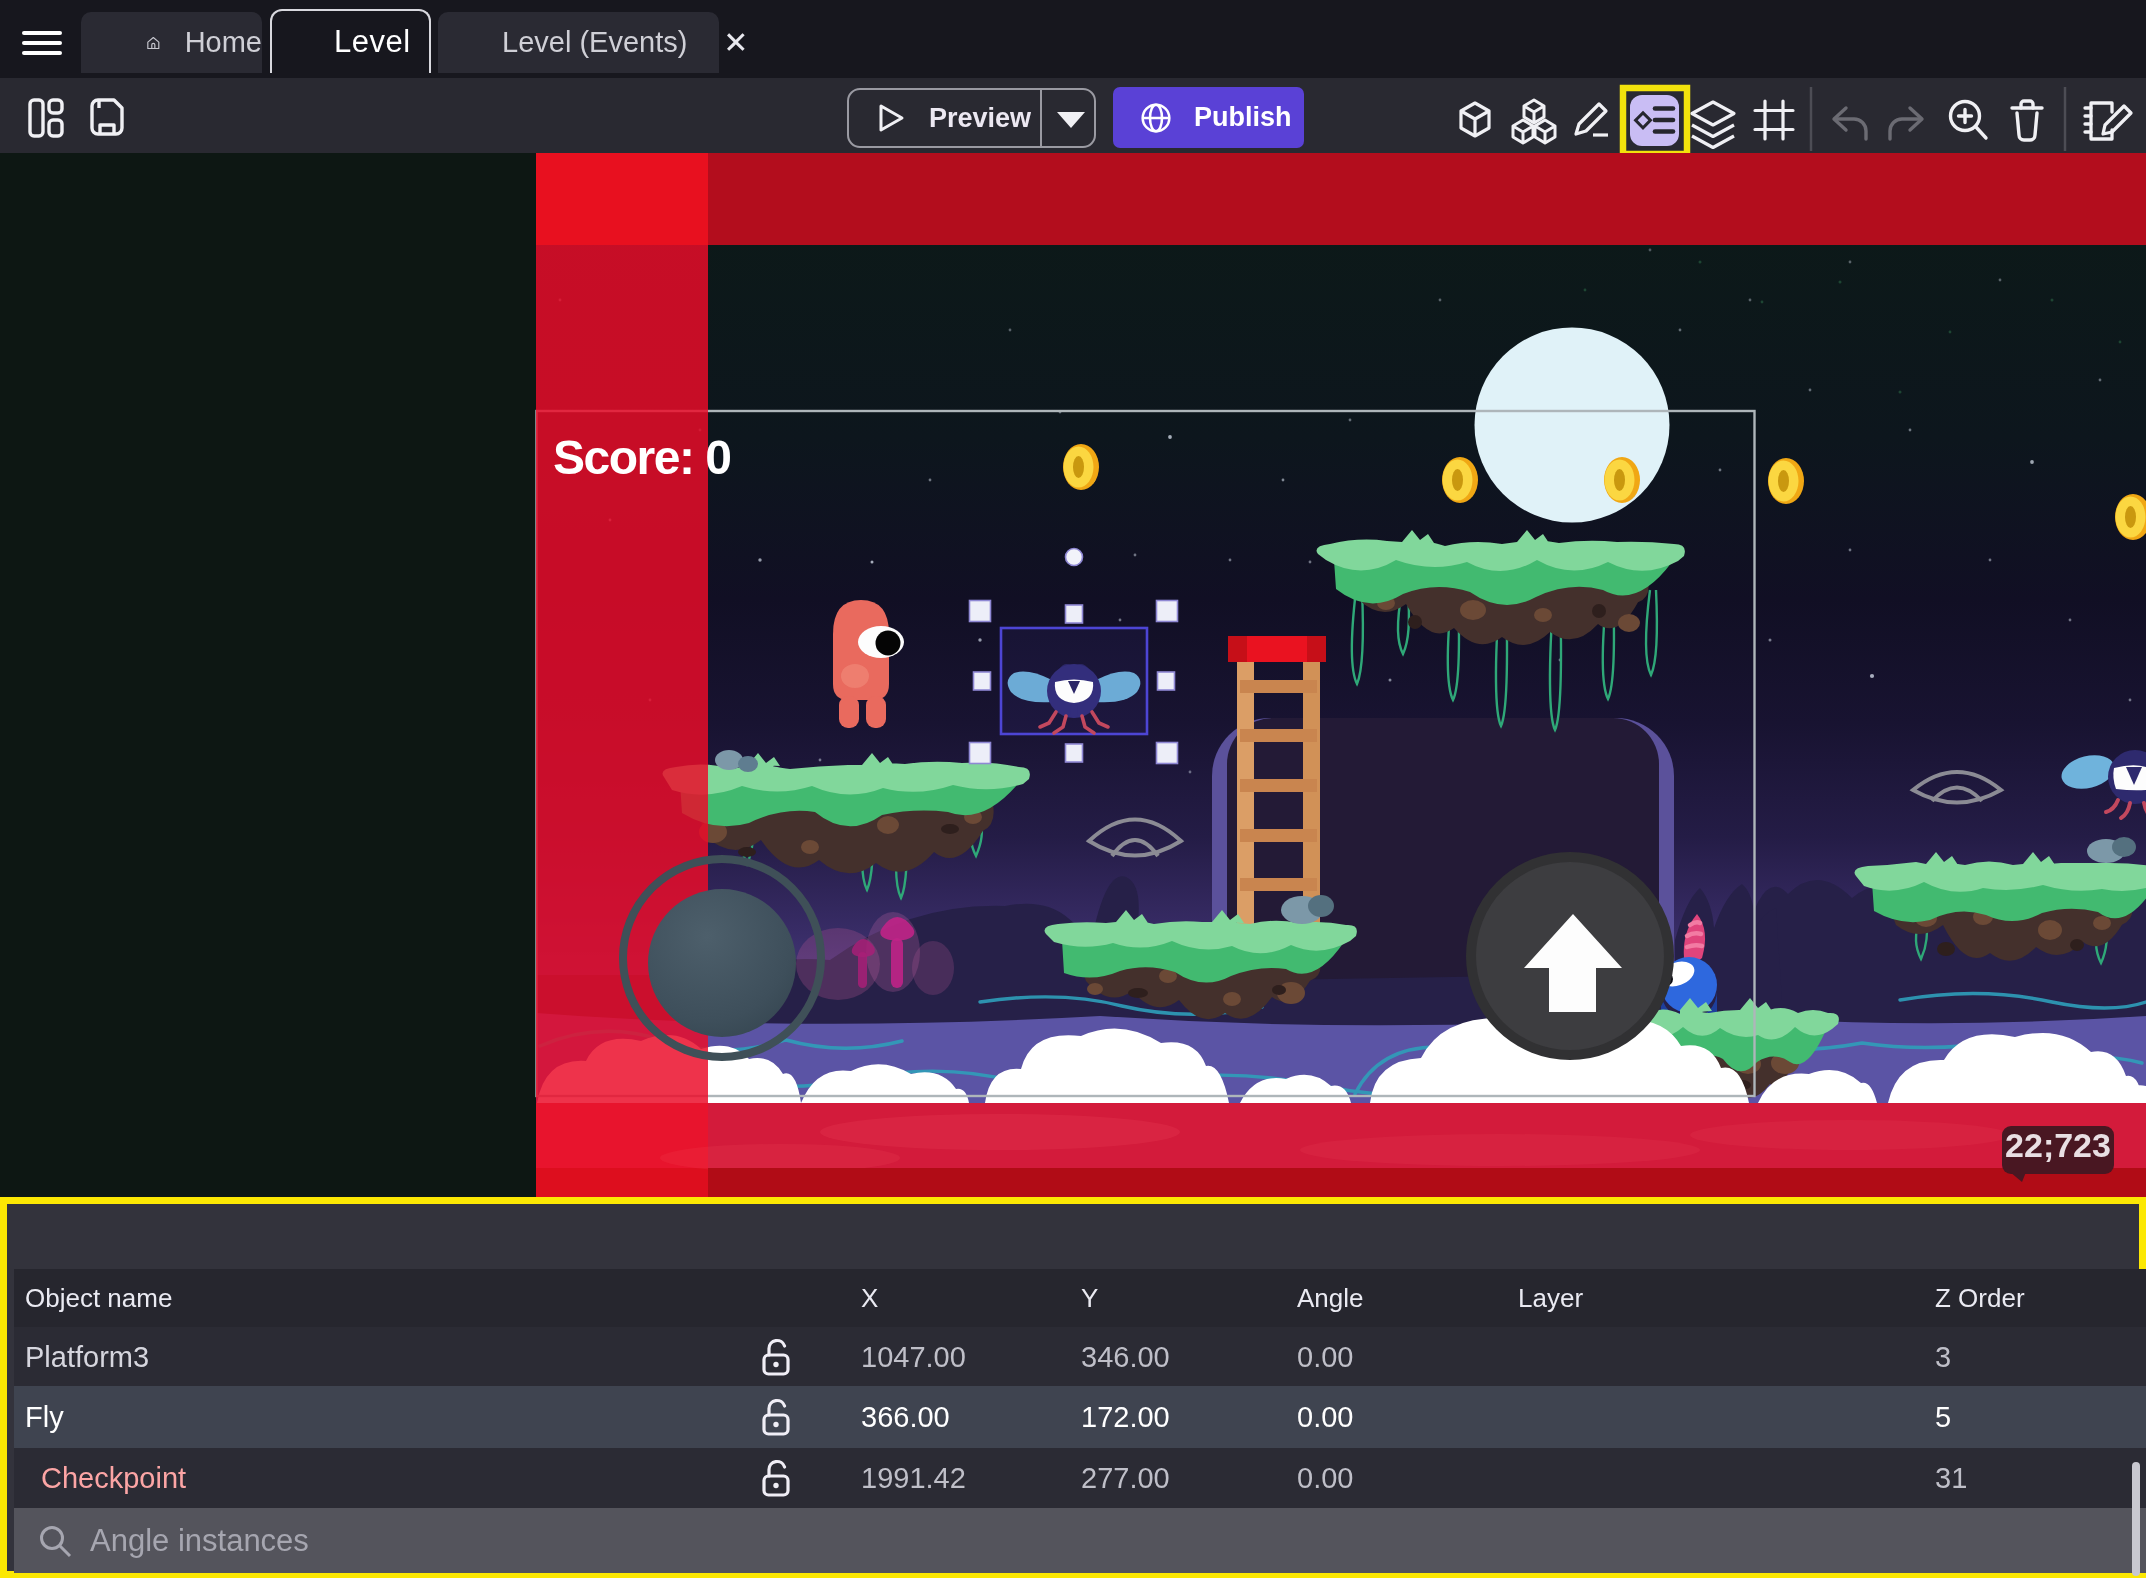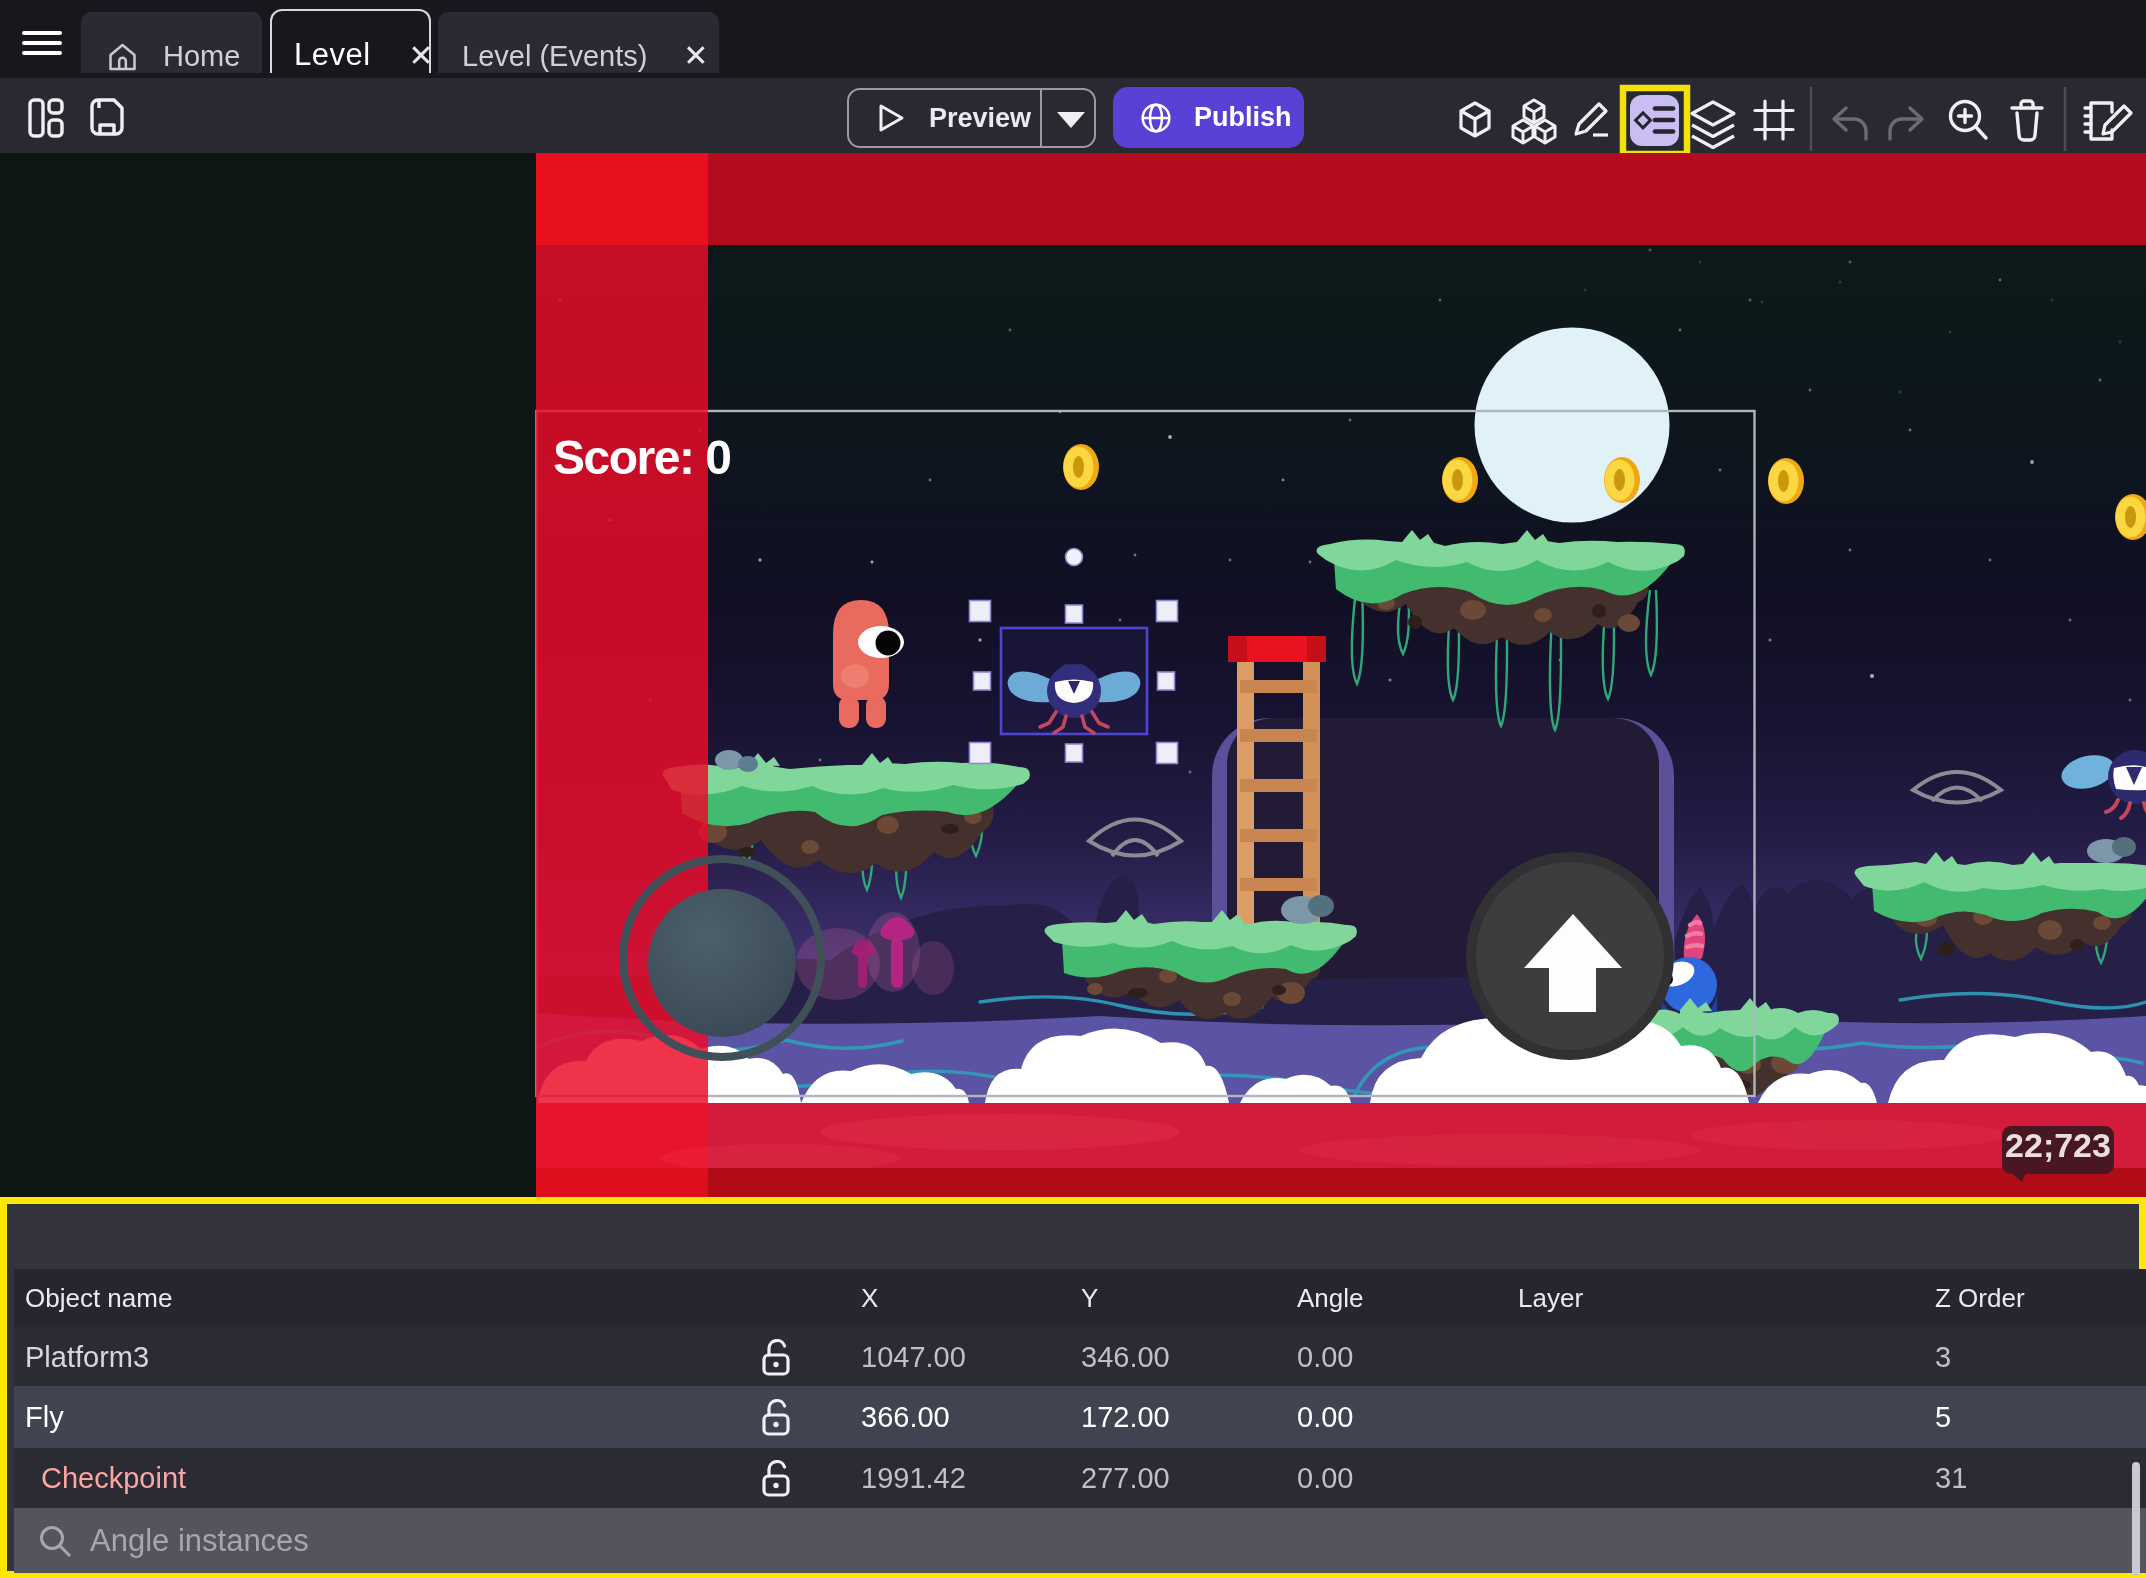--- a/index.html
+++ b/index.html
@@ -1,28 +1,28 @@
 <!DOCTYPE html>
 <html><head>
 <meta charset="utf-8">
 <style>
   html,body{margin:0;padding:0;width:2146px;height:1578px;background:#17171e;overflow:hidden;}
   *{box-sizing:border-box;font-family:"Liberation Sans",sans-serif;}
   .abs{position:absolute;}
   
   #tabbar{position:absolute;left:0;top:0;width:2146px;height:73px;background:#17171e;}
-  .tab{position:absolute;top:12px;height:61px;background:#2a2a33;border-radius:10px 10px 0 0;color:#cfcfd6;font-size:29px;display:flex;white-space:nowrap;align-items:flex-end;}
+  .tab{position:absolute;top:12px;height:61px;background:#2a2a33;border-radius:10px 10px 0 0;color:#cfcfd6;font-size:29px;display:flex;white-space:nowrap;align-items:center;padding-left:40px;}
   #tab-home{left:81px;width:181px;}
   #tab-level{left:270px;width:161px;top:9px;height:64px;background:#17171e;border:2px solid #d8d8de;border-bottom:none;border-radius:12px 12px 0 0;color:#fff;}
   #tab-events{left:438px;width:281px;}
   .tabx{font-size:30px;color:#e8e8ee;font-weight:400;}
   
   #toolbar{position:absolute;left:0;top:78px;width:2146px;height:80px;background:#292931;}
   #btn-preview{position:absolute;left:847px;top:10px;width:249px;height:60px;border:2px solid #9a9aa2;border-radius:13px;display:flex;align-items:center;}
-  #btn-publish{position:absolute;left:1113px;top:9px;width:191px;height:61px;background:#5a41d6;border-radius:15px;display:flex;align-items:center;}
+  #btn-publish{position:absolute;left:1113px;top:9px;width:191px;height:61px;background:#5a41d6;border-radius:7px;display:flex;align-items:center;}
   
   #canvas{position:absolute;left:0;top:153px;width:2146px;height:1048px;}
   
   #panel{position:absolute;left:0;top:1197px;width:2146px;height:381px;background:#33333c;border:7px solid #fce803;}
   .prow{position:absolute;left:7px;width:2132px;}
   .cell{position:absolute;top:50%;transform:translateY(-50%);white-space:nowrap;}
 </style>
 </head>
 <body>
 

